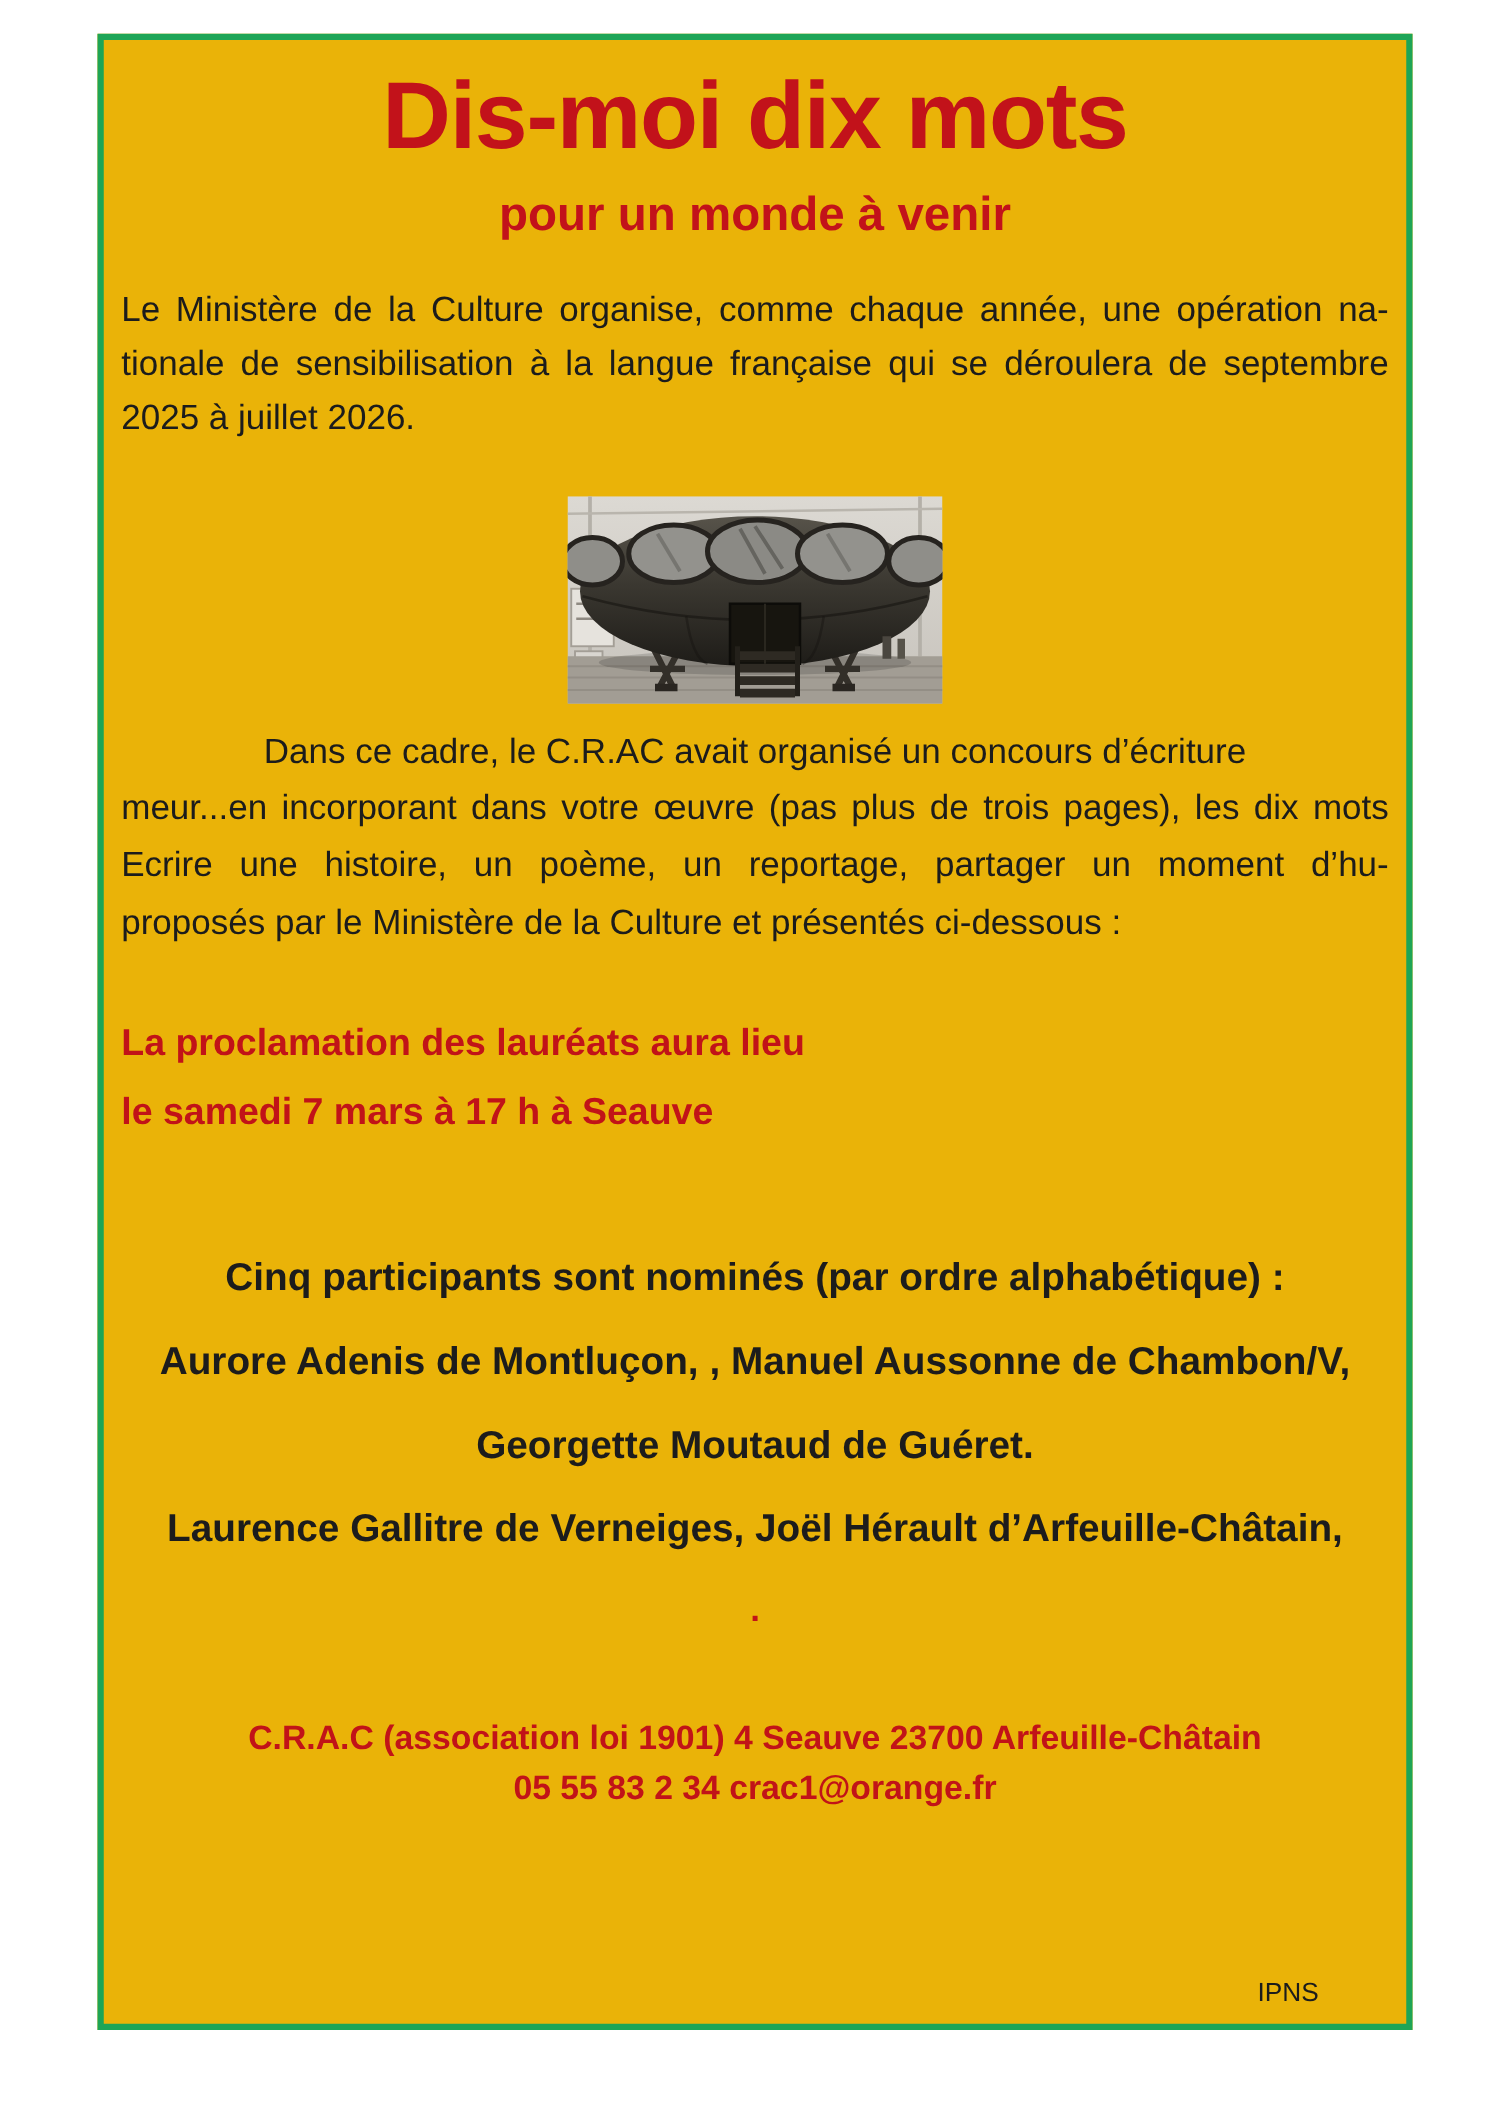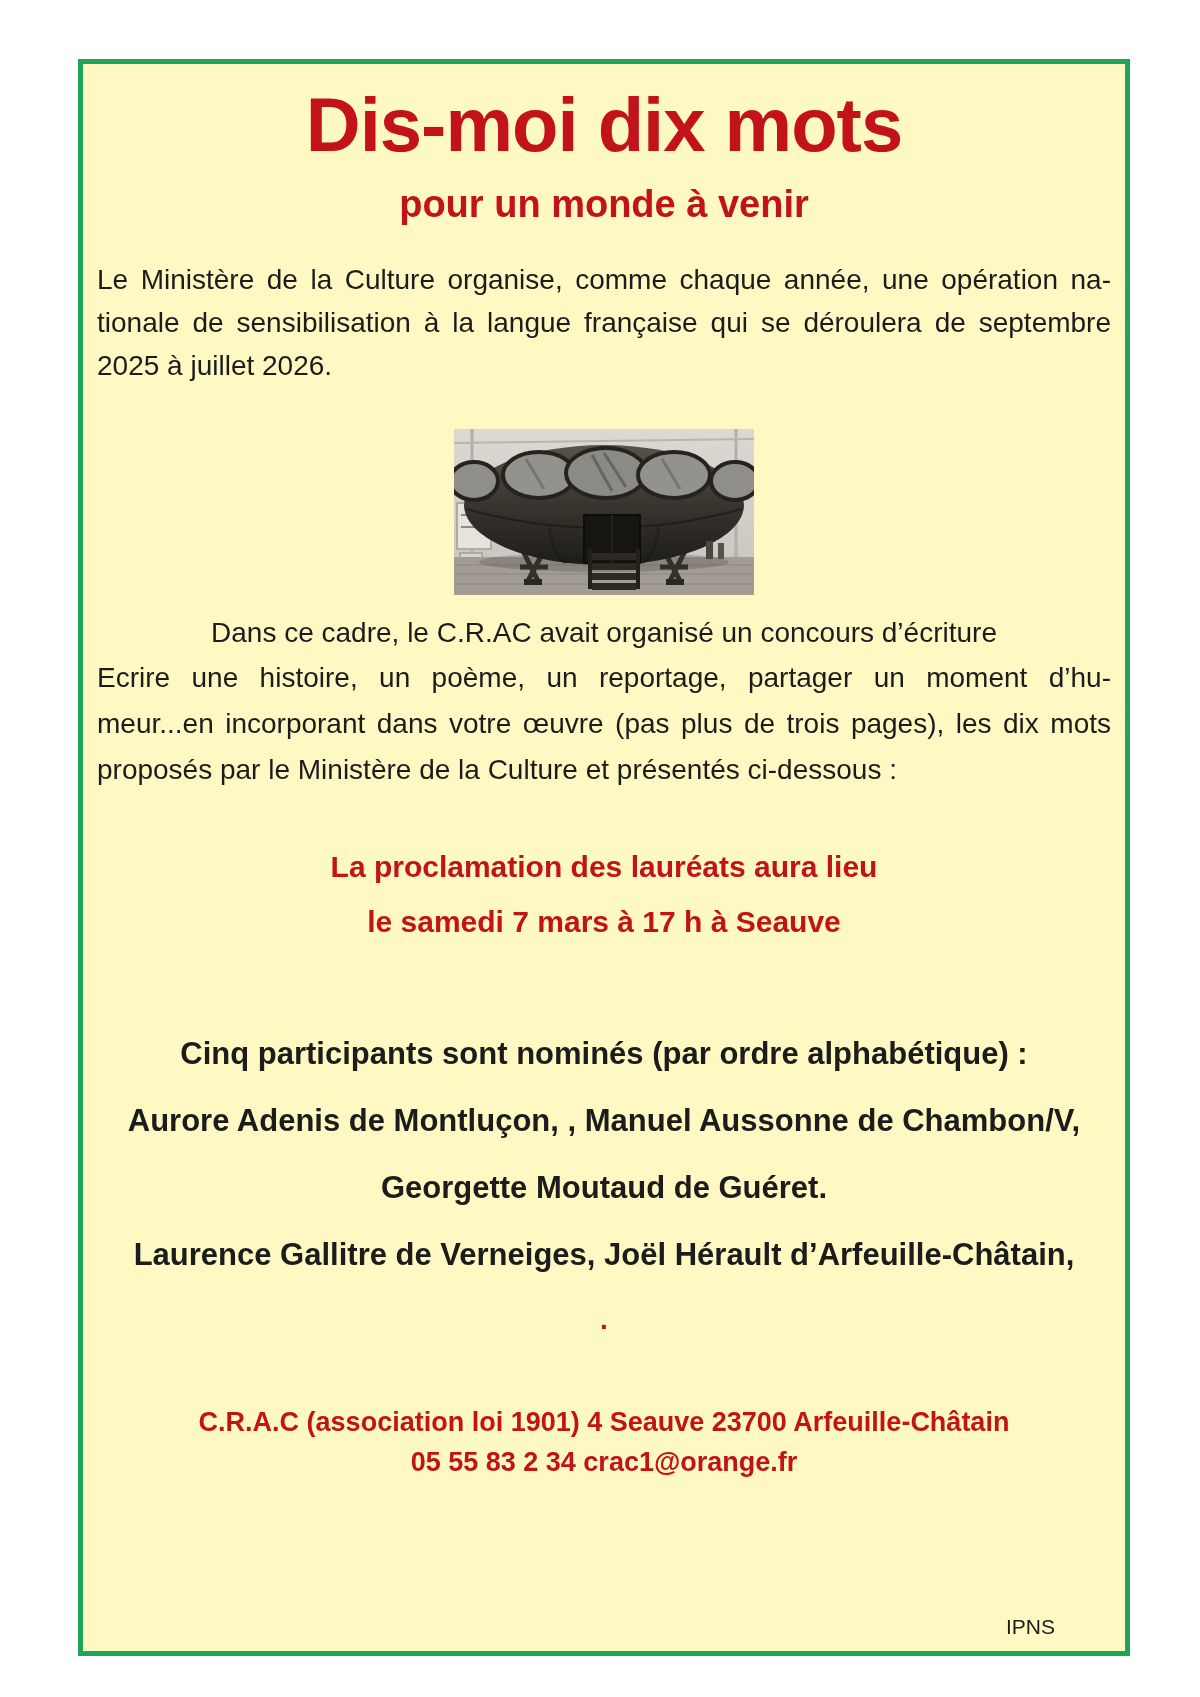--- a/index.html
+++ b/index.html
@@ -9,23 +9,23 @@
     --text-color:#1c1c1c;
   }
   *{margin:0;padding:0;box-sizing:border-box;}
   html,body{background:#ffffff;}
   body{
     width:1200px;height:1697px;position:relative;
     font-family:"Liberation Sans", sans-serif;
     color:var(--text-color);
   }
   .flyer-box{
-    position:absolute;left:78px;top:59px;width:1052px;height:1597px;
+    position:absolute;left:78px;top:27px;width:1052px;height:1597px;
     border:5px solid var(--green-border);
-    background:#fef9c3;
+    background:#eab308;
     padding:0 14px;
     overflow:hidden;
   }
   .page-title{
     margin-top:16px;
     font-size:76px;font-weight:700;line-height:90px;
     color:var(--red-title);text-align:center;
     letter-spacing:-1px;
   }
   .page-subtitle{
@@ -46,21 +46,21 @@
     font-size:28px;line-height:40px;text-align:center;
   }
   .ecrire{font-size:28px;line-height:46px;margin-top:2px;}
   .words{
     margin-top:12px;
     font-size:28px;line-height:50px;text-align:center;
   }
   .proclamation{
     margin-top:46px;
     font-size:30px;font-weight:700;line-height:55px;
-    color:var(--red-accent);text-align:center;
+    color:var(--red-accent);
   }
   .nominees{margin-top:88px;text-align:center;}
   .nominees .heading, .nominees .nom-line{
     font-size:31px;font-weight:700;line-height:34px;
     margin-bottom:33px;color:var(--text-color);
   }
   .stray-dot{
     margin-top:16px;text-align:center;
     font-size:28px;font-weight:700;color:var(--red-accent);line-height:30px;
   }
@@ -146,22 +146,22 @@
       <rect x="138" y="154" width="44" height="7" fill="#2e2a23"></rect>
 
       <rect x="252" y="112" width="7" height="18" fill="#4a463f"></rect>
       <rect x="264" y="114" width="6" height="16" fill="#57534a"></rect>
     </svg>
   </div>
 
   <div class="cadre-line">Dans ce cadre, le C.R.AC avait  organisé un concours d’écriture</div>
 
   <div class="ecrire">
+    <div class="jline">meur...en incorporant dans votre œuvre (pas plus de trois pages), les dix mots</div>
     <div class="jline">Ecrire  une  histoire,  un  poème,  un  reportage,  partager  un  moment  d’hu-</div>
-    <div class="jline">meur...en incorporant dans votre œuvre (pas plus de trois pages), les dix mots</div>
     <div class="lline">proposés par le Ministère de la Culture et présentés ci-dessous :</div>
   </div>
 
   <div class="words">
   </div>
 
   <div class="proclamation">
     <div>La proclamation des lauréats aura lieu</div>
     <div>le samedi 7 mars à 17 h à Seauve</div>
   </div>

